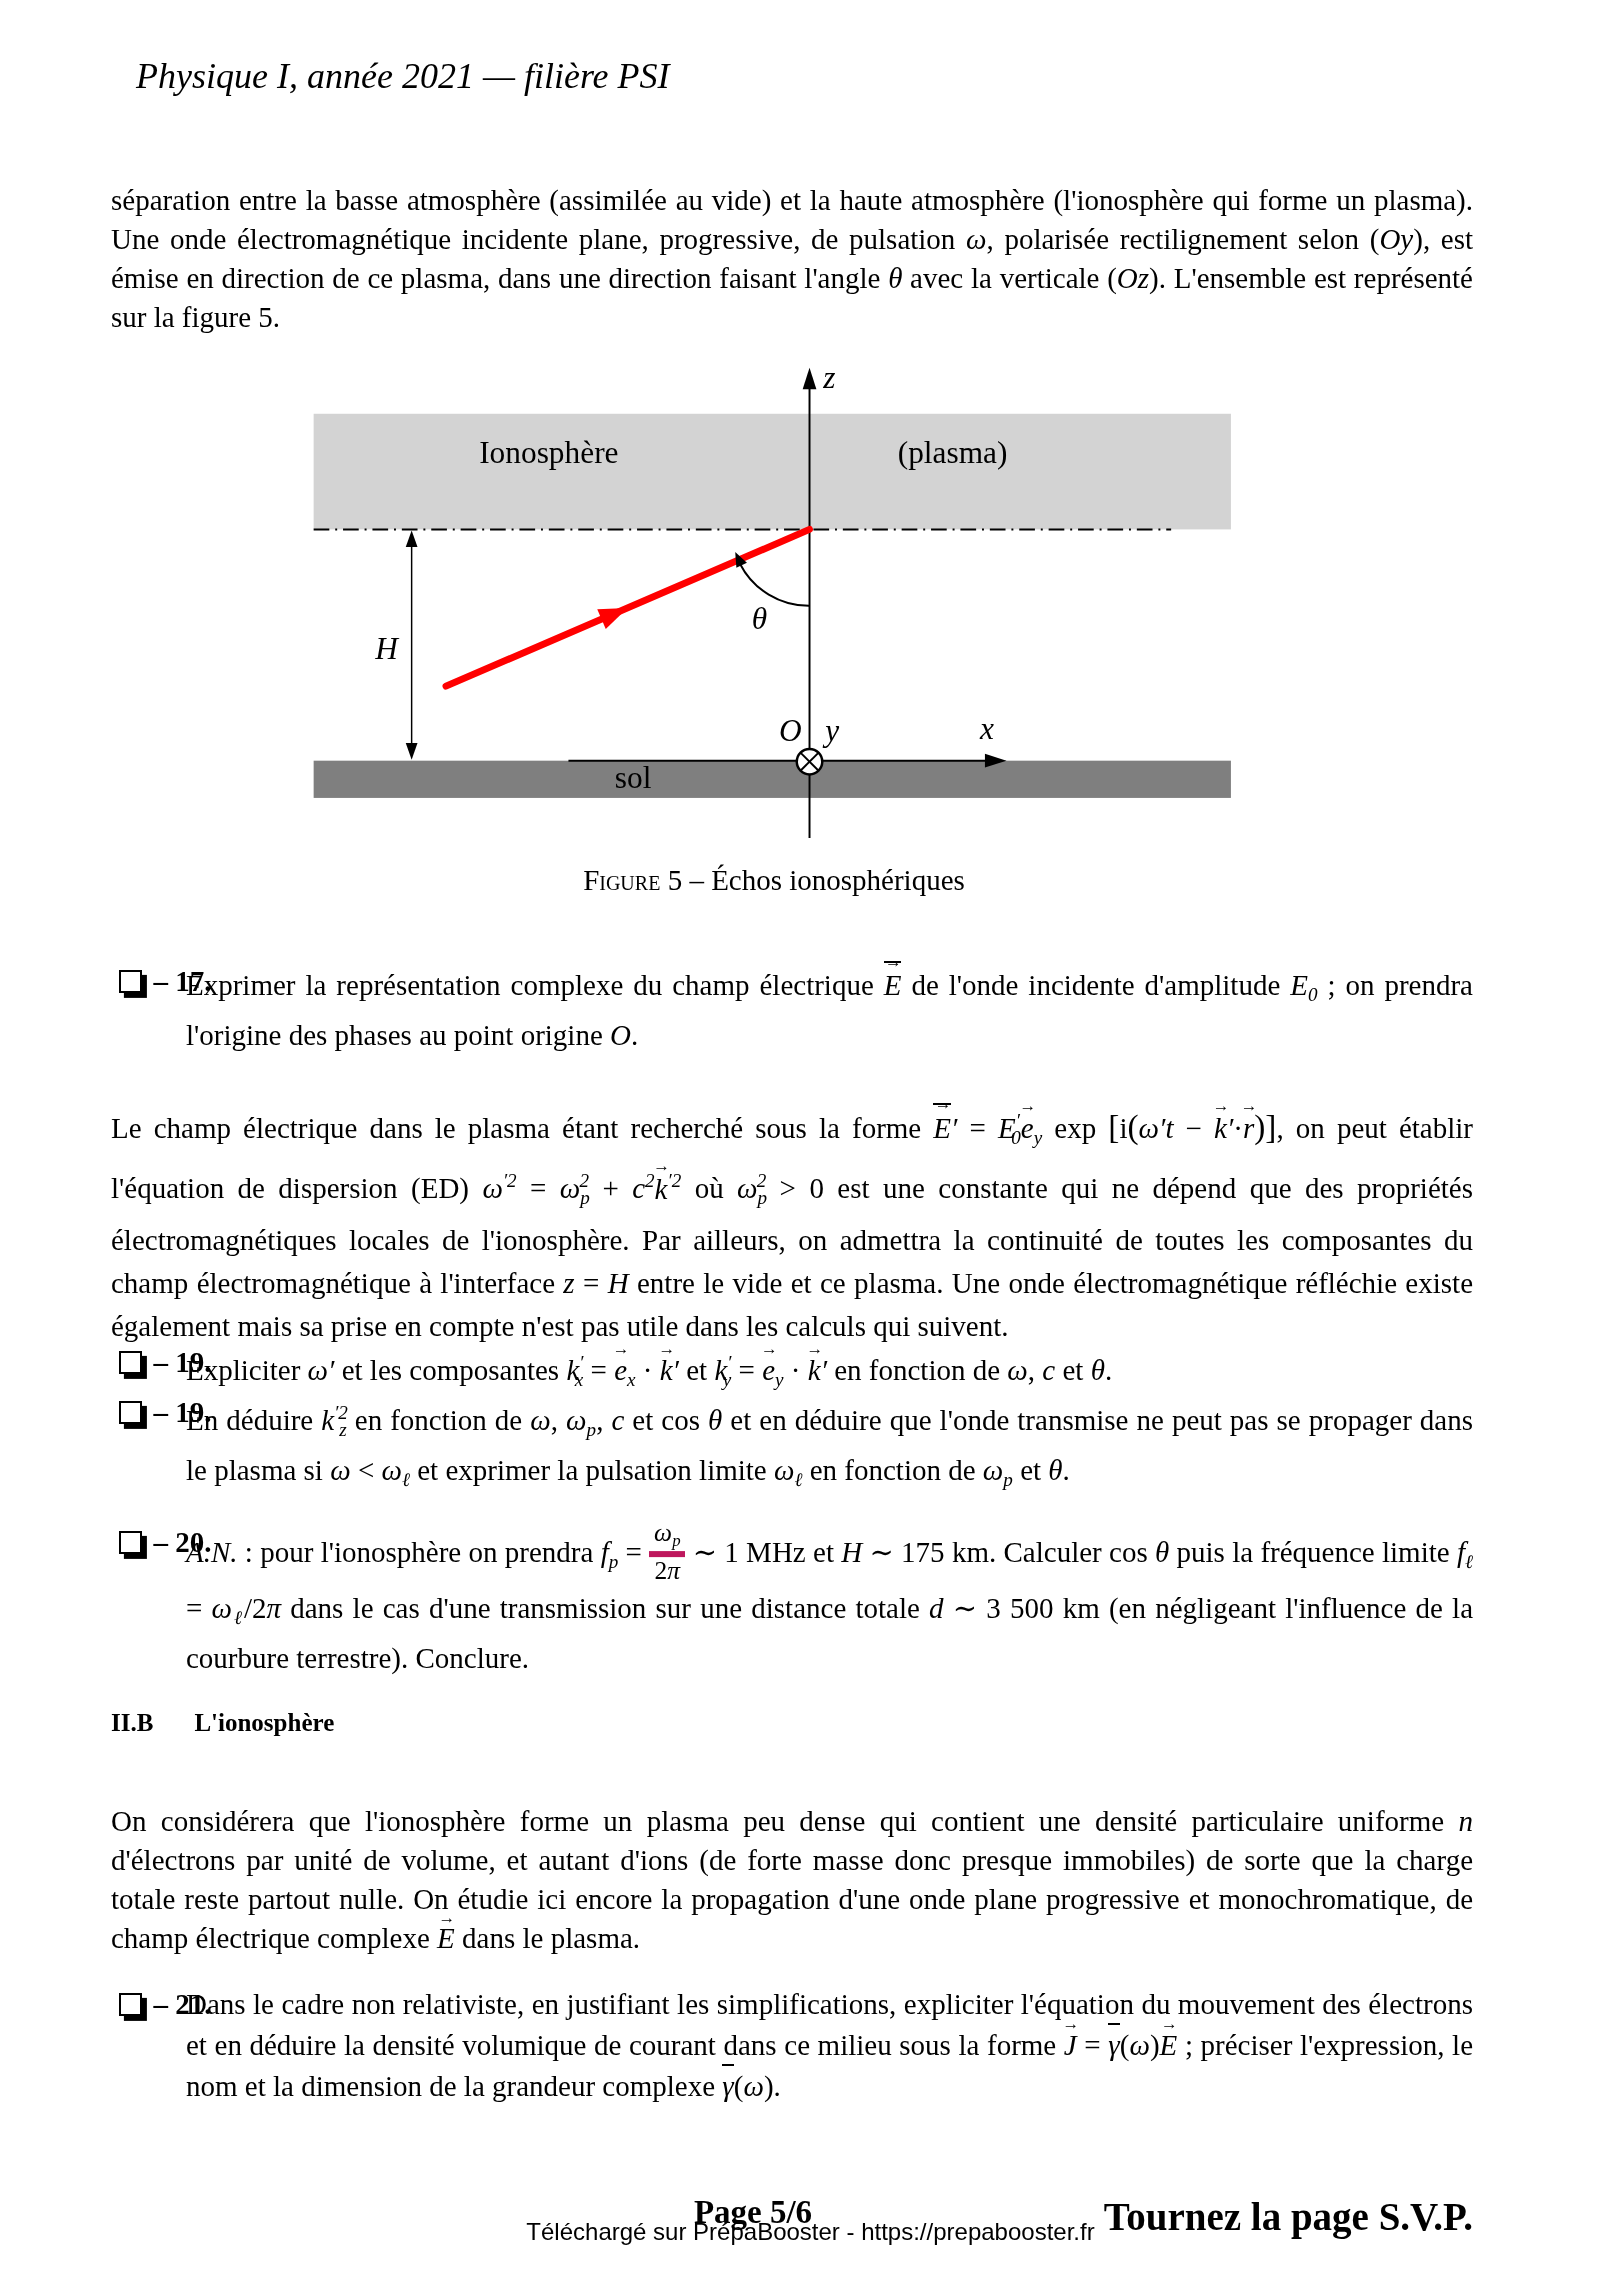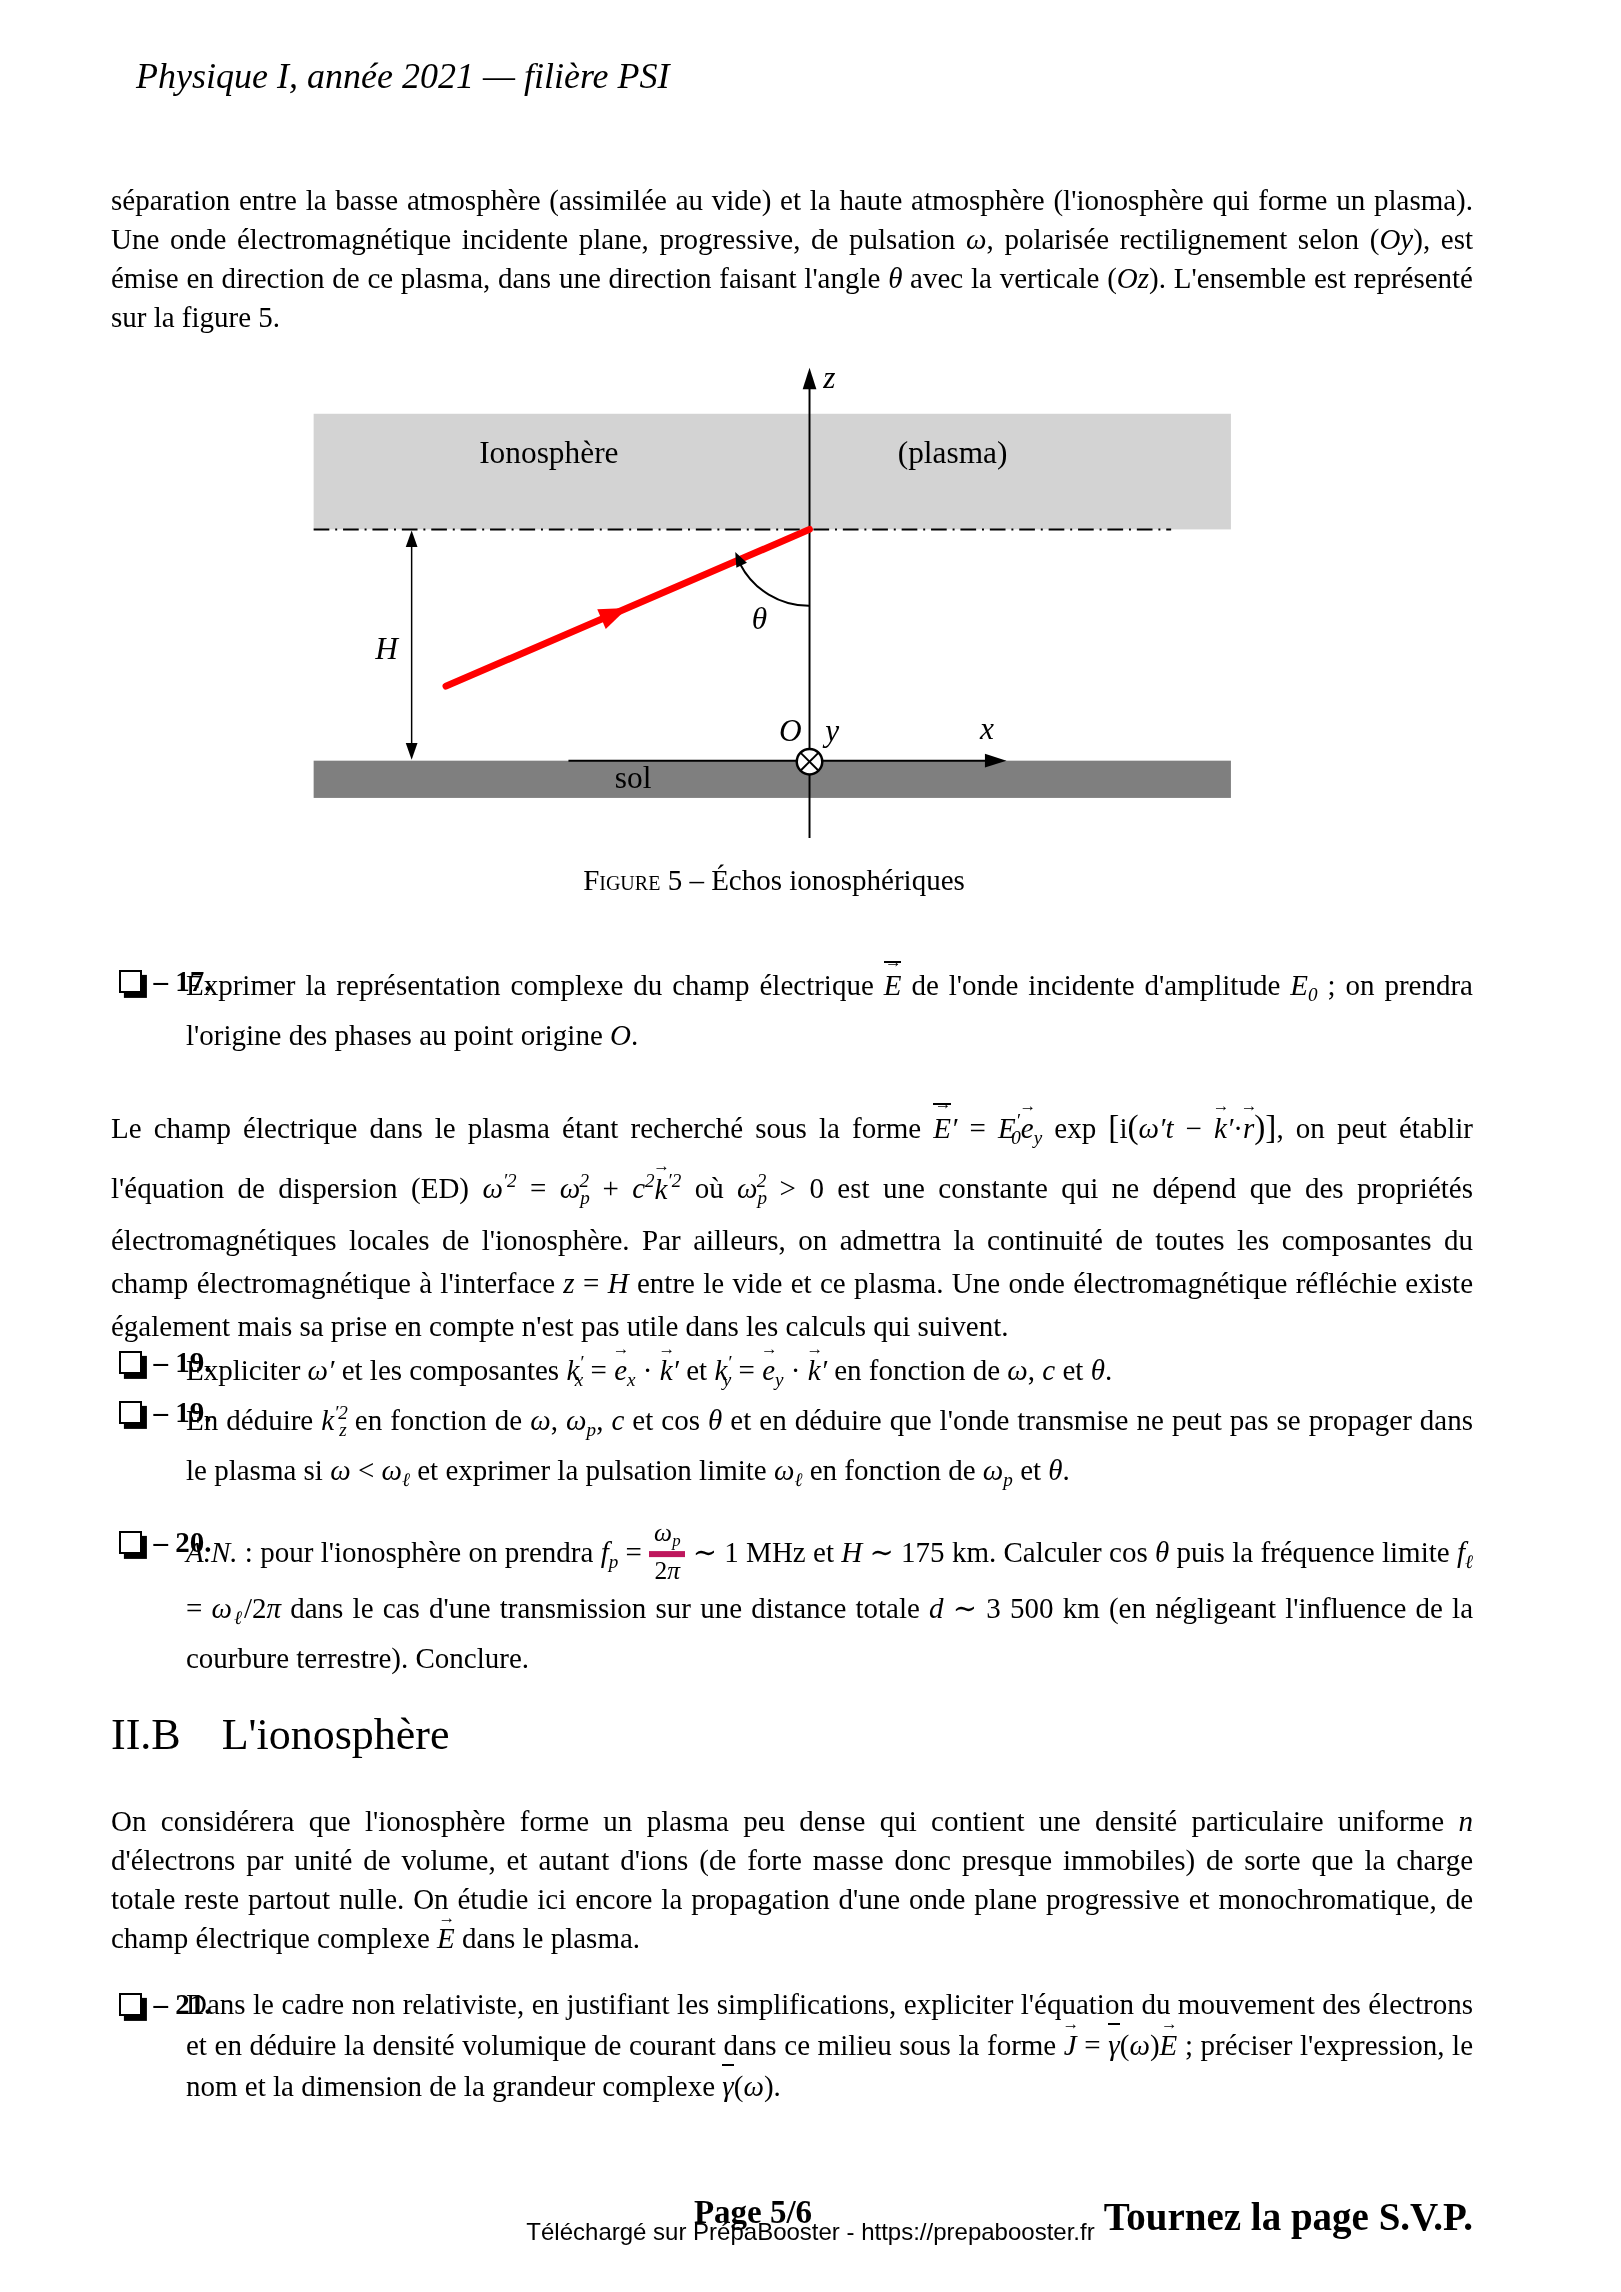--- a/index.html
+++ b/index.html
@@ -23,21 +23,21 @@
   .vec::after{content:"→";position:absolute;left:55%;transform:translateX(-50%);
               top:-0.55em;font-size:58%;font-style:normal;line-height:1;}
   .ovl{border-top:2px solid #000;padding-top:3.9px;}
   .vec.ovl{padding-top:2px;}
   .frac{display:inline-block;vertical-align:middle;text-align:center;line-height:1.12;
         font-size:88%;transform:translateY(-2.9px);}
   .fnum{display:block;border-bottom:6px solid #be185d;padding:0 4.9px;}
   .fden{display:block;padding:0 4.9px;}
   .figure-wrap{position:absolute;left:0;top:353px;width:1621px;height:490px;}
   .caption{position:absolute;left:36px;top:864px;width:1476px;text-align:center;font-size:29px;}
-  .section-heading{position:absolute;left:0;top:1709px;font-size:44px;font-weight:normal;}
+  .section-heading{position:absolute;left:0;top:1709px;font-size:25px;font-weight:bold;}
   .sect-num{margin-right:41px;}
   .footer-page{position:absolute;left:0;top:2194px;width:1506px;text-align:center;
                font-size:33px;font-weight:bold;}
   .footer-turn{position:absolute;right:148px;top:2194px;font-size:39px;font-weight:bold;}
   .footer-watermark{position:absolute;left:0;top:2218px;width:1621px;text-align:center;
                font-size:24px;font-family:"Liberation Sans","DejaVu Sans",sans-serif;}
   svg text{font-family:"Liberation Serif","DejaVu Serif",serif;}
   .svg-var{font-style:italic;font-size:32px;}
   .svg-lbl{font-size:32px;}
 </style>

